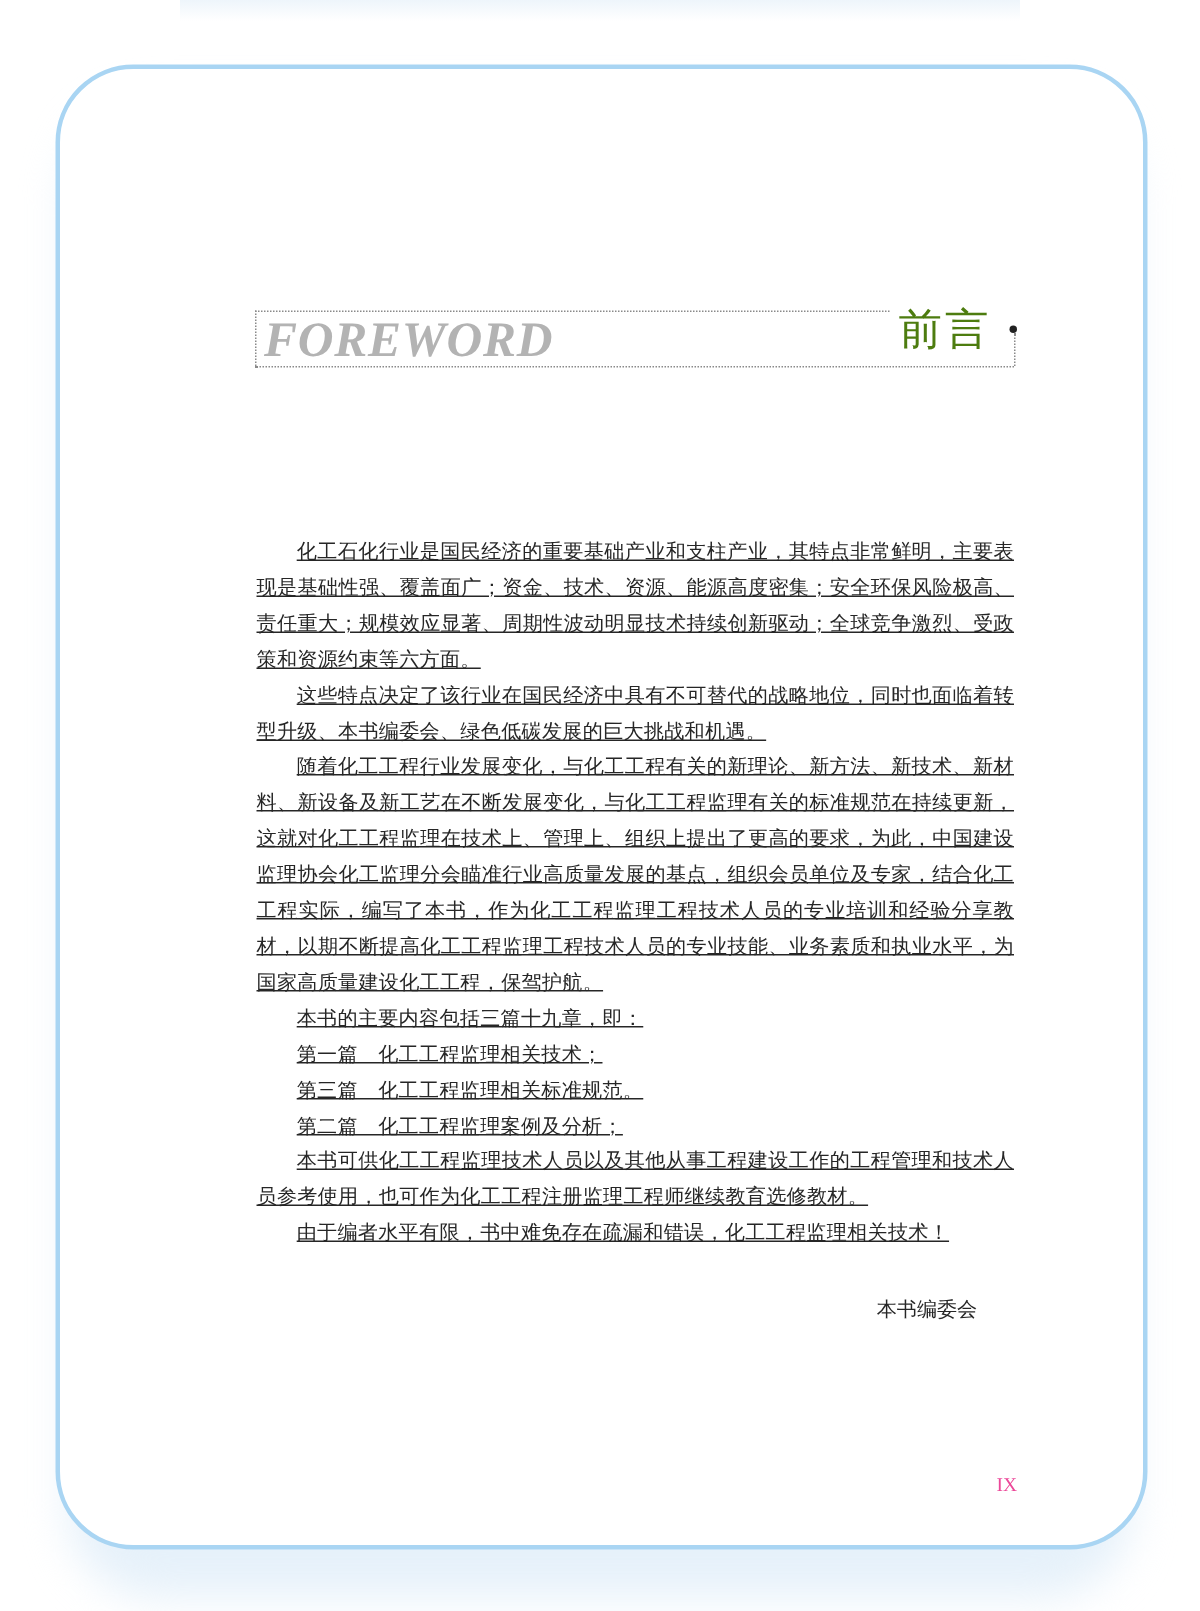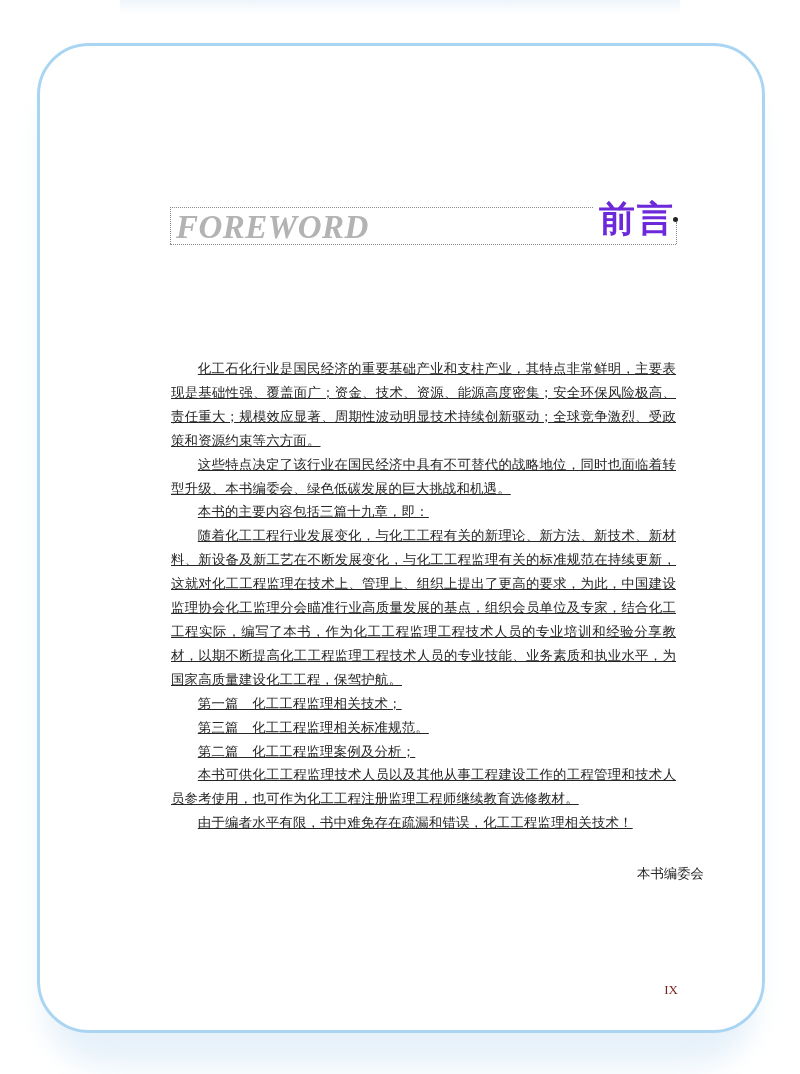--- a/index.html
+++ b/index.html
@@ -49,43 +49,43 @@
   }
   .foreword-en {
     position: absolute; left: 6px; top: 2px;
     font-family: "Liberation Serif", "DejaVu Serif", serif;
     font-weight: bold; font-size: 33px; letter-spacing: 0.5px;
     color: #b3b3b3; line-height: 36px; font-style: italic;
   }
   .foreword-cn {
     position: absolute; left: 429px; top: -6px;
     font-family: "DejaVu Sans", "Liberation Sans", sans-serif;
-    font-weight: bold; font-size: 36px; color: #6d28d9; letter-spacing: 2px;
+    font-weight: normal; font-size: 29px; color: #4d7c0f; letter-spacing: 2px;
     line-height: 36px;
   }
   .body-text {
     position: absolute; left: 171px; top: 357px; width: 505px;
     font-family: "DejaVu Serif", "Liberation Serif", serif;
     font-size: 13.4px; line-height: 23.9px; color: #262626;
   }
   .body-text p {
     margin: 0; text-indent: 2em; text-align: justify;
     text-align-last: left; letter-spacing: 0.2px; text-decoration: underline;
   }
   .body-text p.list { text-indent: 2em; }
   .signature {
-    position: absolute; left: 588px; top: 863px; width: 116px;
-    text-align: right;
+    position: absolute; left: 560px; top: 863px; width: 116px;
+    text-align: center;
     font-family: "DejaVu Serif", "Liberation Serif", serif;
     font-size: 13.4px; color: #262626; line-height: 22px;
   }
   .page-number {
     position: absolute; left: 640px; top: 981px; width: 38px; text-align: right;
     font-family: "Liberation Serif", "DejaVu Serif", serif;
-    font-size: 13px; color: #7f1d1d; line-height: 18px;
+    font-size: 13px; color: #ec4899; line-height: 18px;
   }
 </style>
 </head>
 <body>
 
 <div class="top-glow"></div>
 <div class="shadow"></div>
 
 <div class="card"></div>
 
@@ -95,22 +95,22 @@
   <div class="hb-bottom"></div>
   <div class="hb-right"></div>
   <div class="hb-dot"></div>
   <div class="foreword-en">FOREWORD</div>
   <div class="foreword-cn">前言</div>
 </div>
 
 <div class="body-text">
   <p>化工石化行业是国民经济的重要基础产业和支柱产业，其特点非常鲜明，主要表现是基础性强、覆盖面广；资金、技术、资源、能源高度密集；安全环保风险极高、责任重大；规模效应显著、周期性波动明显技术持续创新驱动；全球竞争激烈、受政策和资源约束等六方面。</p>
   <p>这些特点决定了该行业在国民经济中具有不可替代的战略地位，同时也面临着转型升级、本书编委会、绿色低碳发展的巨大挑战和机遇。</p>
+  <p>随着化工工程行业发展变化，与化工工程有关的新理论、新方法、新技术、新材料、新设备及新工艺在不断发展变化，与化工工程监理有关的标准规范在持续更新，这就对化工工程监理在技术上、管理上、组织上提出了更高的要求，为此，中国建设监理协会化工监理分会瞄准行业高质量发展的基点，组织会员单位及专家，结合化工工程实际，编写了本书，作为化工工程监理工程技术人员的专业培训和经验分享教材，以期不断提高化工工程监理工程技术人员的专业技能、业务素质和执业水平，为国家高质量建设化工工程，保驾护航。</p>
   <p>本书的主要内容包括三篇十九章，即：</p>
-  <p>随着化工工程行业发展变化，与化工工程有关的新理论、新方法、新技术、新材料、新设备及新工艺在不断发展变化，与化工工程监理有关的标准规范在持续更新，这就对化工工程监理在技术上、管理上、组织上提出了更高的要求，为此，中国建设监理协会化工监理分会瞄准行业高质量发展的基点，组织会员单位及专家，结合化工工程实际，编写了本书，作为化工工程监理工程技术人员的专业培训和经验分享教材，以期不断提高化工工程监理工程技术人员的专业技能、业务素质和执业水平，为国家高质量建设化工工程，保驾护航。</p>
   <p class="list">第一篇　化工工程监理相关技术；</p>
   <p class="list">第三篇　化工工程监理相关标准规范。</p>
   <p class="list">第二篇　化工工程监理案例及分析；</p>
   <p>本书可供化工工程监理技术人员以及其他从事工程建设工作的工程管理和技术人员参考使用，也可作为化工工程注册监理工程师继续教育选修教材。</p>
   <p>由于编者水平有限，书中难免存在疏漏和错误，化工工程监理相关技术！</p>
 </div>
 
 <div class="signature">本书编委会</div>
 
 <div class="page-number">IX</div>

